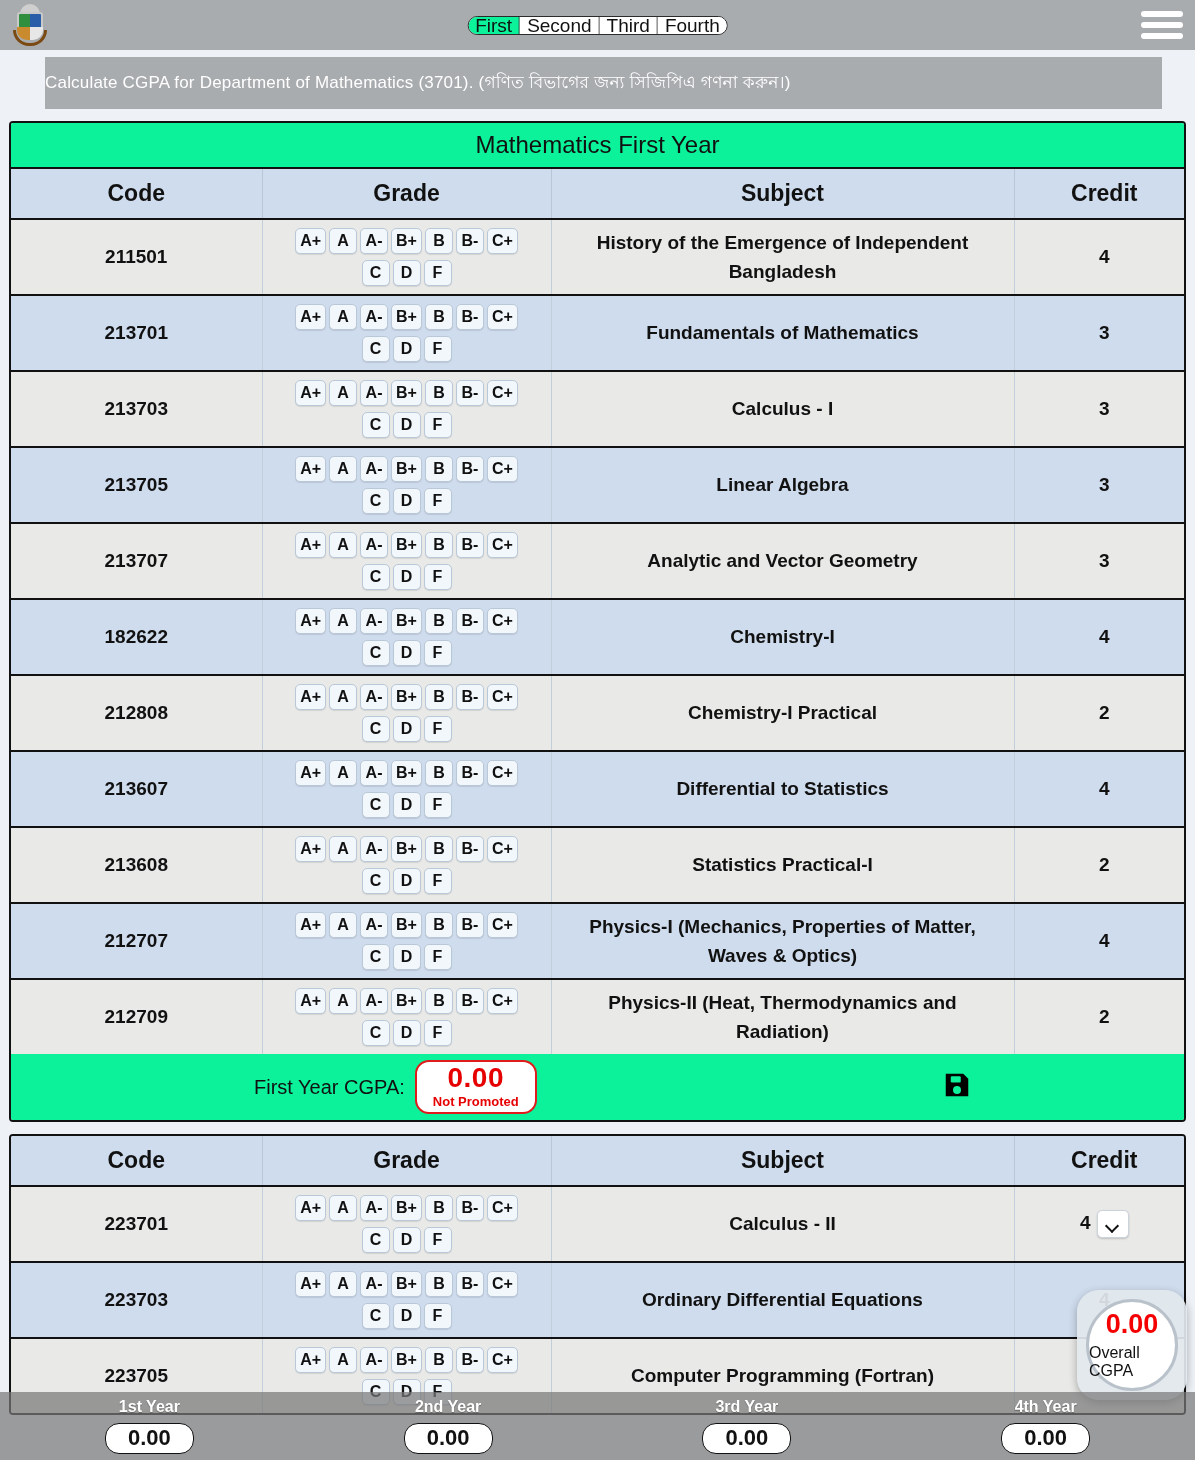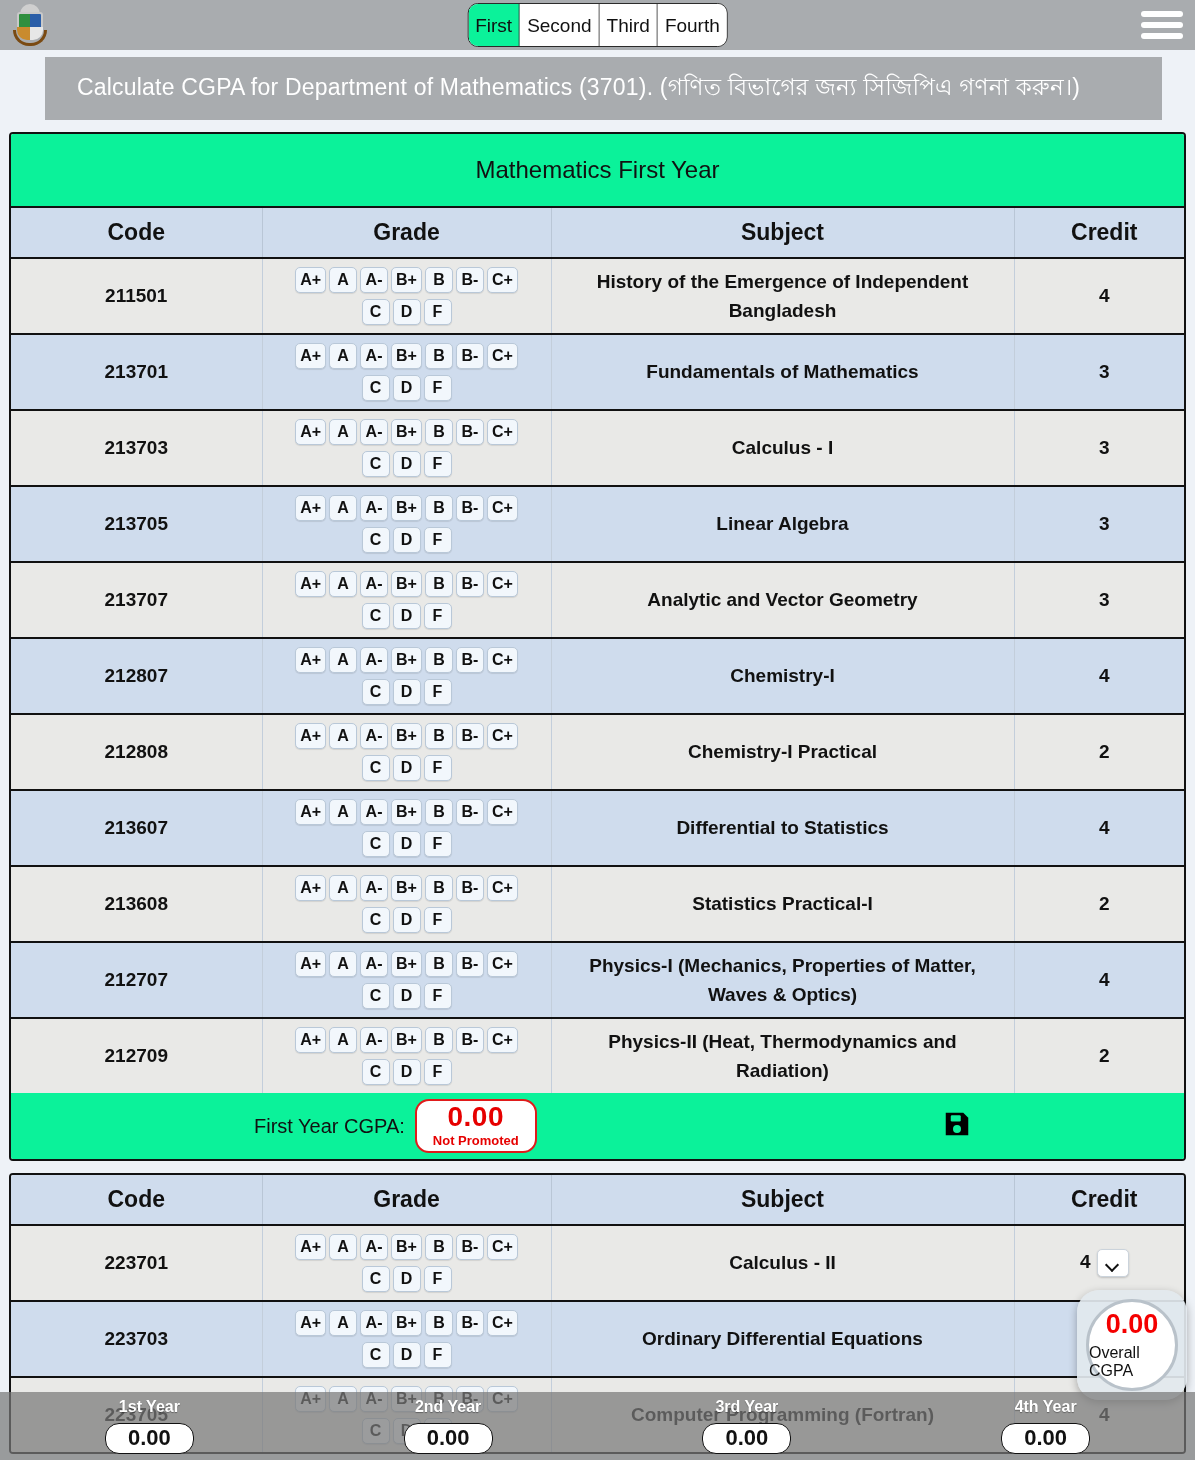--- a/index.html
+++ b/index.html
@@ -35,46 +35,46 @@
   }
   .crest .ribbon{
     position:absolute; left:1px; top:26px; width:34px; height:16px;
     border: 3px solid #7a4a12; border-top:none;
     border-radius: 0 0 18px 18px; background: transparent;
   }
 
   .yeartabs {
     position:absolute; left:50%; transform: translateX(-50%);
     display:flex; background:#fff; border:1px solid #2b2b2b;
-    border-radius: 10px; overflow:hidden; height:44px;
+    border-radius: 10px; overflow:hidden; height:19px;
   }
   .yeartab {
     padding: 0 7px; display:flex; align-items:center;
     font-size: 19px; color:#111; background:#fff;
     border-right:1px solid #2b2b2b; cursor:pointer;
     line-height: 1;
   }
   .yeartab:last-child { border-right: none; }
   .yeartab.active { background:#0bf29a; }
 
   .hamburger { width: 44px; display:flex; flex-direction:column; gap:5px; align-items:flex-end; cursor:pointer; }
   .hamburger span { display:block; width:42px; height:6px; background:#fff; border-radius:3px; }
 
   
   .pagetitle {
     margin: 7px 33px 0 45px; background: #a9acaf; color: #fff;
-    font-size: 23px; padding: 12px 32px; letter-spacing: .2px;
+    font-size: 17px; padding: 12px 0; letter-spacing: .2px;
     white-space: nowrap; overflow: hidden;
   }
 
   
   .card { margin: 12px 9px 0 9px; border: 2px solid #111; border-radius: 4px; overflow: hidden; background:#fff; }
   .card-title {
     background:#0bf29a; text-align:center; font-size: 24px; color:#111;
-    padding: 22px 4px; border-bottom: 2px solid #111;
+    padding: 8px 4px; border-bottom: 2px solid #111;
   }
   table.grades { width:100%; border-collapse: collapse; table-layout: fixed; }
   table.grades th {
     background:#cfdced; font-size: 23px; font-weight: bold; color:#111;
     padding: 11px 20px; border-bottom: 2px solid #111; border-right:1px solid #b9c6d6;
   }
   table.grades th:last-child { border-right:none; }
   table.grades td {
     border-bottom: 2px solid #111; border-right: 1px solid #c3cedb;
     padding: 6px 4px; text-align:center; vertical-align: middle;
@@ -344,21 +344,21 @@
                 </div>
               </div>
             </td>
             <td>
               <div class="subject">Analytic and Vector Geometry</div>
             </td>
             <td class="credit"><span>3</span></td>
           </tr>
           <tr>
             <td>
-              <div class="code">212807</div>
+              <div class="code">182622</div>
             </td>
             <td>
               <div class="gradeset">
                 <div class="row1">
                   <div class="gbtn">A+</div>
                   <div class="gbtn">A</div>
                   <div class="gbtn">A-</div>
                   <div class="gbtn">B+</div>
                   <div class="gbtn">B</div>
                   <div class="gbtn">B-</div>

